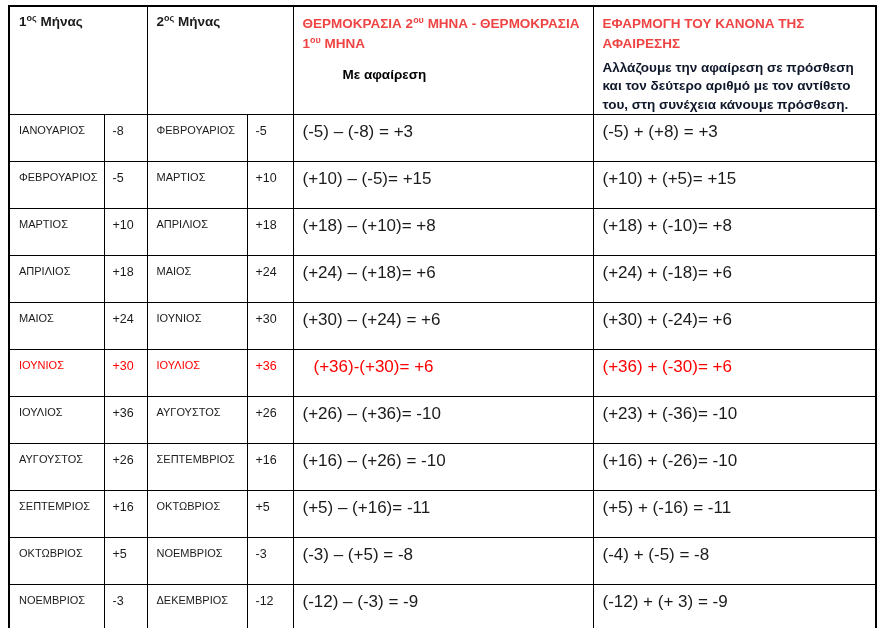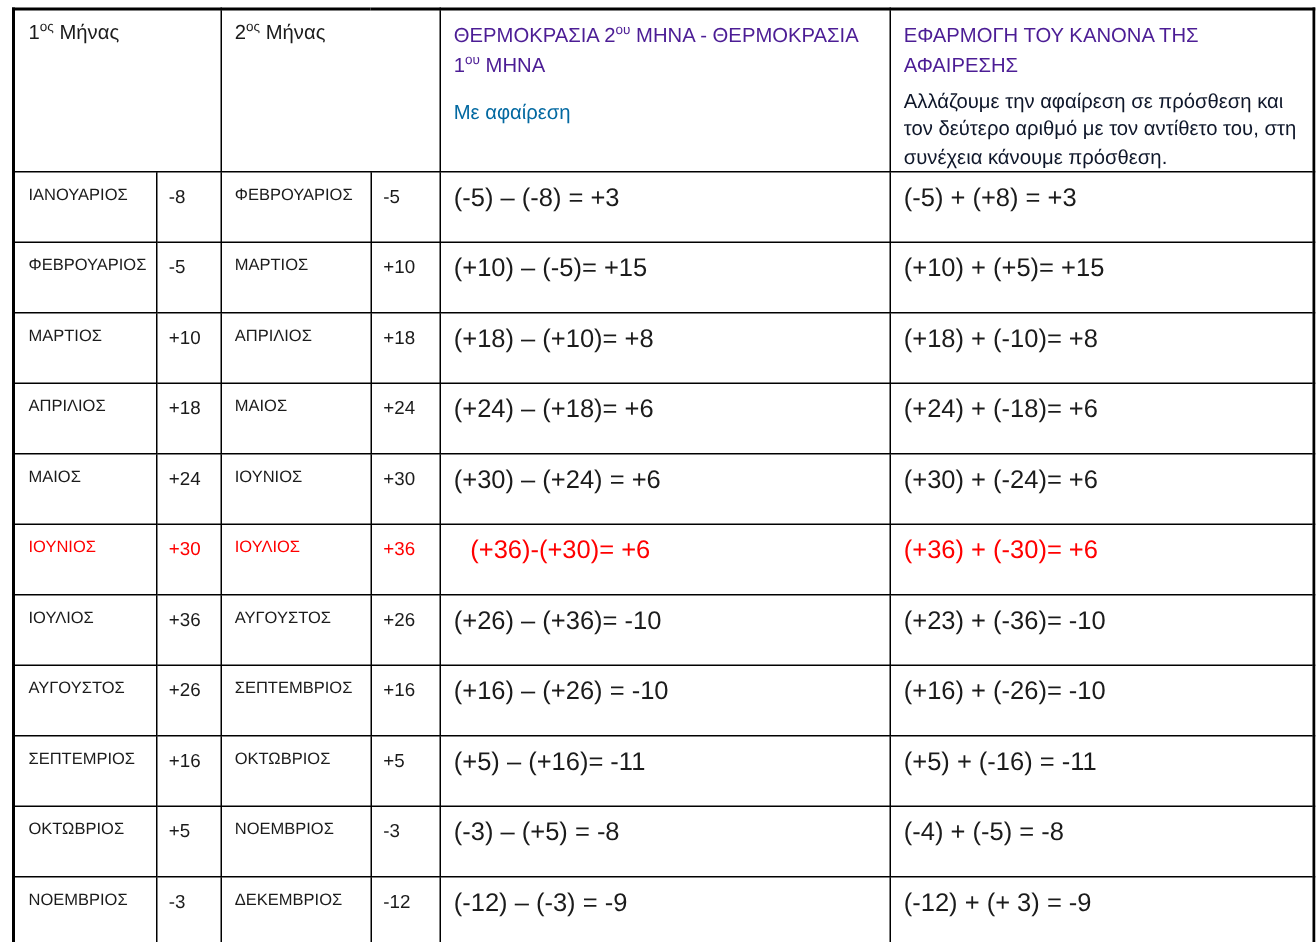--- a/index.html
+++ b/index.html
@@ -33,36 +33,37 @@
   col.c-month1 { width: 95px; }
   col.c-temp1  { width: 43px; }
   col.c-month2 { width: 100px; }
   col.c-temp2  { width: 46px; }
   col.c-sub    { width: 300px; }
   col.c-rule   { width: 283px; }
 
   
   tr.header-row th {
     height: 100px;
-    font-weight: normal;
+    font-weight: bold;
     font-size: 13.5px;
     padding: 7px 8px 0 9px;
   }
-  .red-text { color: #4c1d95; }
+  .red-text { color: #ef4444; }
   sup.ord {
     font-size: 9px;
     vertical-align: super;
     line-height: 0;
   }
   .hdr-title {
     line-height: 1.45;
   }
   .hdr-subtitle {
     margin-top: 14px;
-    color: #0369a1;
+    color: #000000;
+    margin-left: 40px;
   }
   .hdr-desc {
     margin-top: 6px;
     color: #0f172a;
     line-height: 1.35;
   }
 
   
   tbody tr { height: 47px; }
   td.month-cell {

